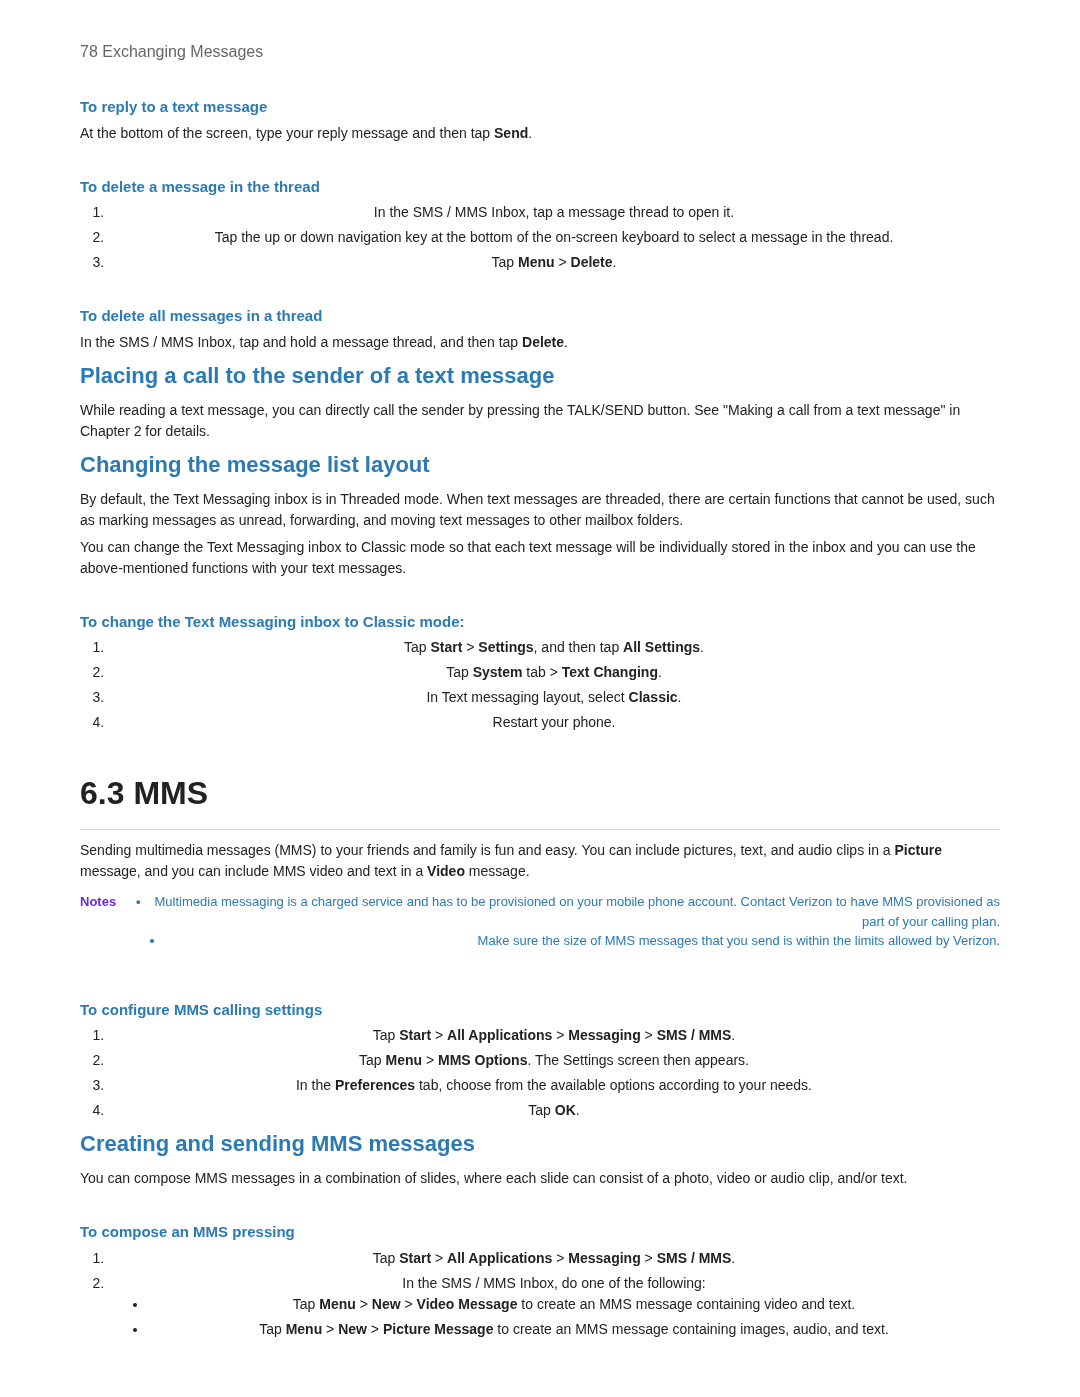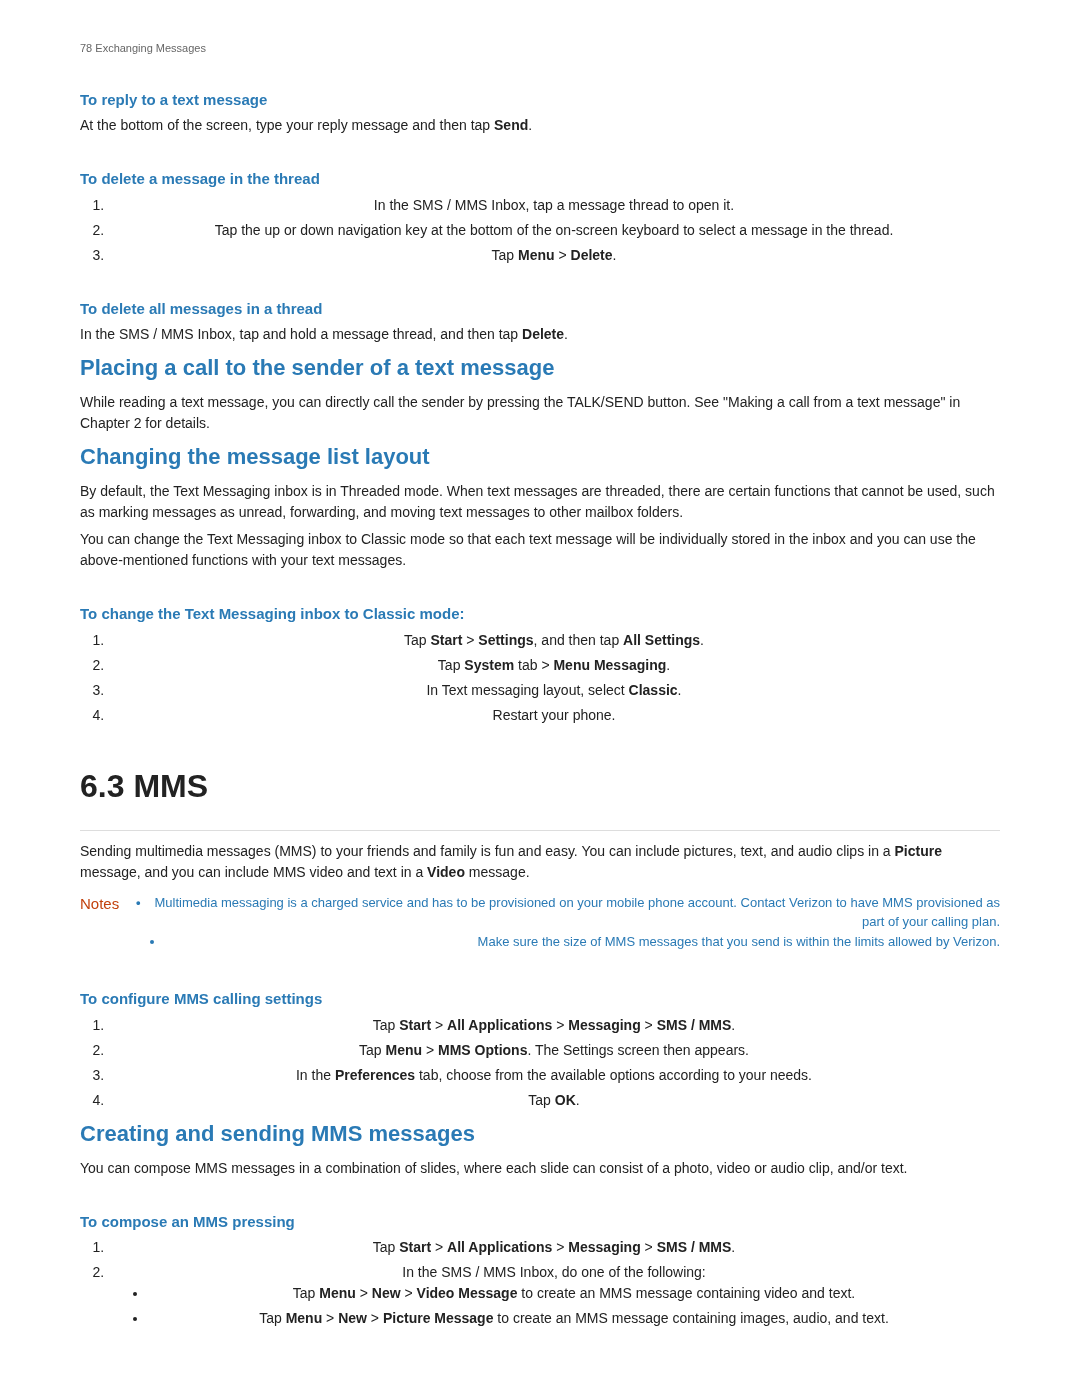--- a/index.html
+++ b/index.html
@@ -11,21 +11,21 @@
       font-family: Arial, Helvetica, sans-serif;
       font-size: 14px;
       color: #222;
       background: #fff;
       width: 1080px;
       min-height: 1397px;
       padding: 40px 80px 60px 80px;
       line-height: 1.5;
     }
     .page-label {
-      font-size: 11px;
+      font-size: 16px;
       color: #666;
       margin-bottom: 20px;
     }
     h2.section-heading {
       font-size: 22px;
       font-weight: bold;
       color: #2a7ab5;
       margin-bottom: 8px;
     }
     h3.sub-heading {
@@ -35,21 +35,21 @@
       margin-top: 32px;
       margin-bottom: 4px;
     }
     h4.chapter-heading {
       font-size: 32px;
       font-weight: bold;
       color: #222;
       margin-top: 36px;
       margin-bottom: 10px;
       border-bottom: 1px solid #ddd;
-      padding-bottom: 20px;
+      padding-bottom: 12px;
     }
     p {
       margin-bottom: 6px;
       font-size: 14px;
     }
     ol {
       margin-left: 28px;
       margin-bottom: 6px;
     }
     ol li {
@@ -65,42 +65,42 @@
     ul.bullet-list li {
       margin-bottom: 4px;
       font-size: 14px;
     }
     .notes-block {
       display: flex;
       gap: 6px;
       margin: 10px 0;
     }
     .notes-label {
-      font-size: 15px;
-      color: #c2410c;
-      font-weight: normal;
+      font-size: 13px;
+      color: #6d28d9;
+      font-weight: bold;
       white-space: nowrap;
       min-width: 50px;
     }
     .notes-dot {
       color: #2a7ab5;
       font-weight: bold;
       font-size: 13px;
     }
     .notes-content {
       font-size: 13px;
       color: #2a7ab5;
       text-align: right;
     }
     .notes-content ul {
       list-style: disc;
       margin-left: 18px;
     }
     .notes-content ul li {
-      margin-bottom: 5px;
+      margin-bottom: 16px;
       font-size: 13px;
       color: #2a7ab5;
     }
     b, strong {
       font-weight: bold;
     }
   </style>
 </head>
 <body>
 
@@ -122,21 +122,21 @@
 <h2 class="section-heading">Placing a call to the sender of a text message</h2>
 <p>While reading a text message, you can directly call the sender by pressing the TALK/SEND button. See "Making a call from a text message" in Chapter 2 for details.</p>
 
 <h2 class="section-heading">Changing the message list layout</h2>
 <p>By default, the Text Messaging inbox is in Threaded mode. When text messages are threaded, there are certain functions that cannot be used, such as marking messages as unread, forwarding, and moving text messages to other mailbox folders.</p>
 <p>You can change the Text Messaging inbox to Classic mode so that each text message will be individually stored in the inbox and you can use the above-mentioned functions with your text messages.</p>
 
 <h3 class="sub-heading">To change the Text Messaging inbox to Classic mode:</h3>
 <ol>
   <li>Tap <b>Start</b> &gt; <b>Settings</b>, and then tap <b>All Settings</b>.</li>
-  <li>Tap <b>System</b> tab &gt; <b>Menu Messaging</b>.</li>
+  <li>Tap <b>System</b> tab &gt; <b>Text Changing</b>.</li>
   <li>In Text messaging layout, select <b>Classic</b>.</li>
   <li>Restart your phone.</li>
 </ol>
 
 <h4 class="chapter-heading">6.3  MMS</h4>
 <p>Sending multimedia messages (MMS) to your friends and family is fun and easy. You can include pictures, text, and audio clips in a <b>Picture</b> message, and you can include MMS video and text in a <b>Video</b> message.</p>
 
 <div class="notes-block">
   <span class="notes-label">Notes</span>
   <span class="notes-dot">•</span>

